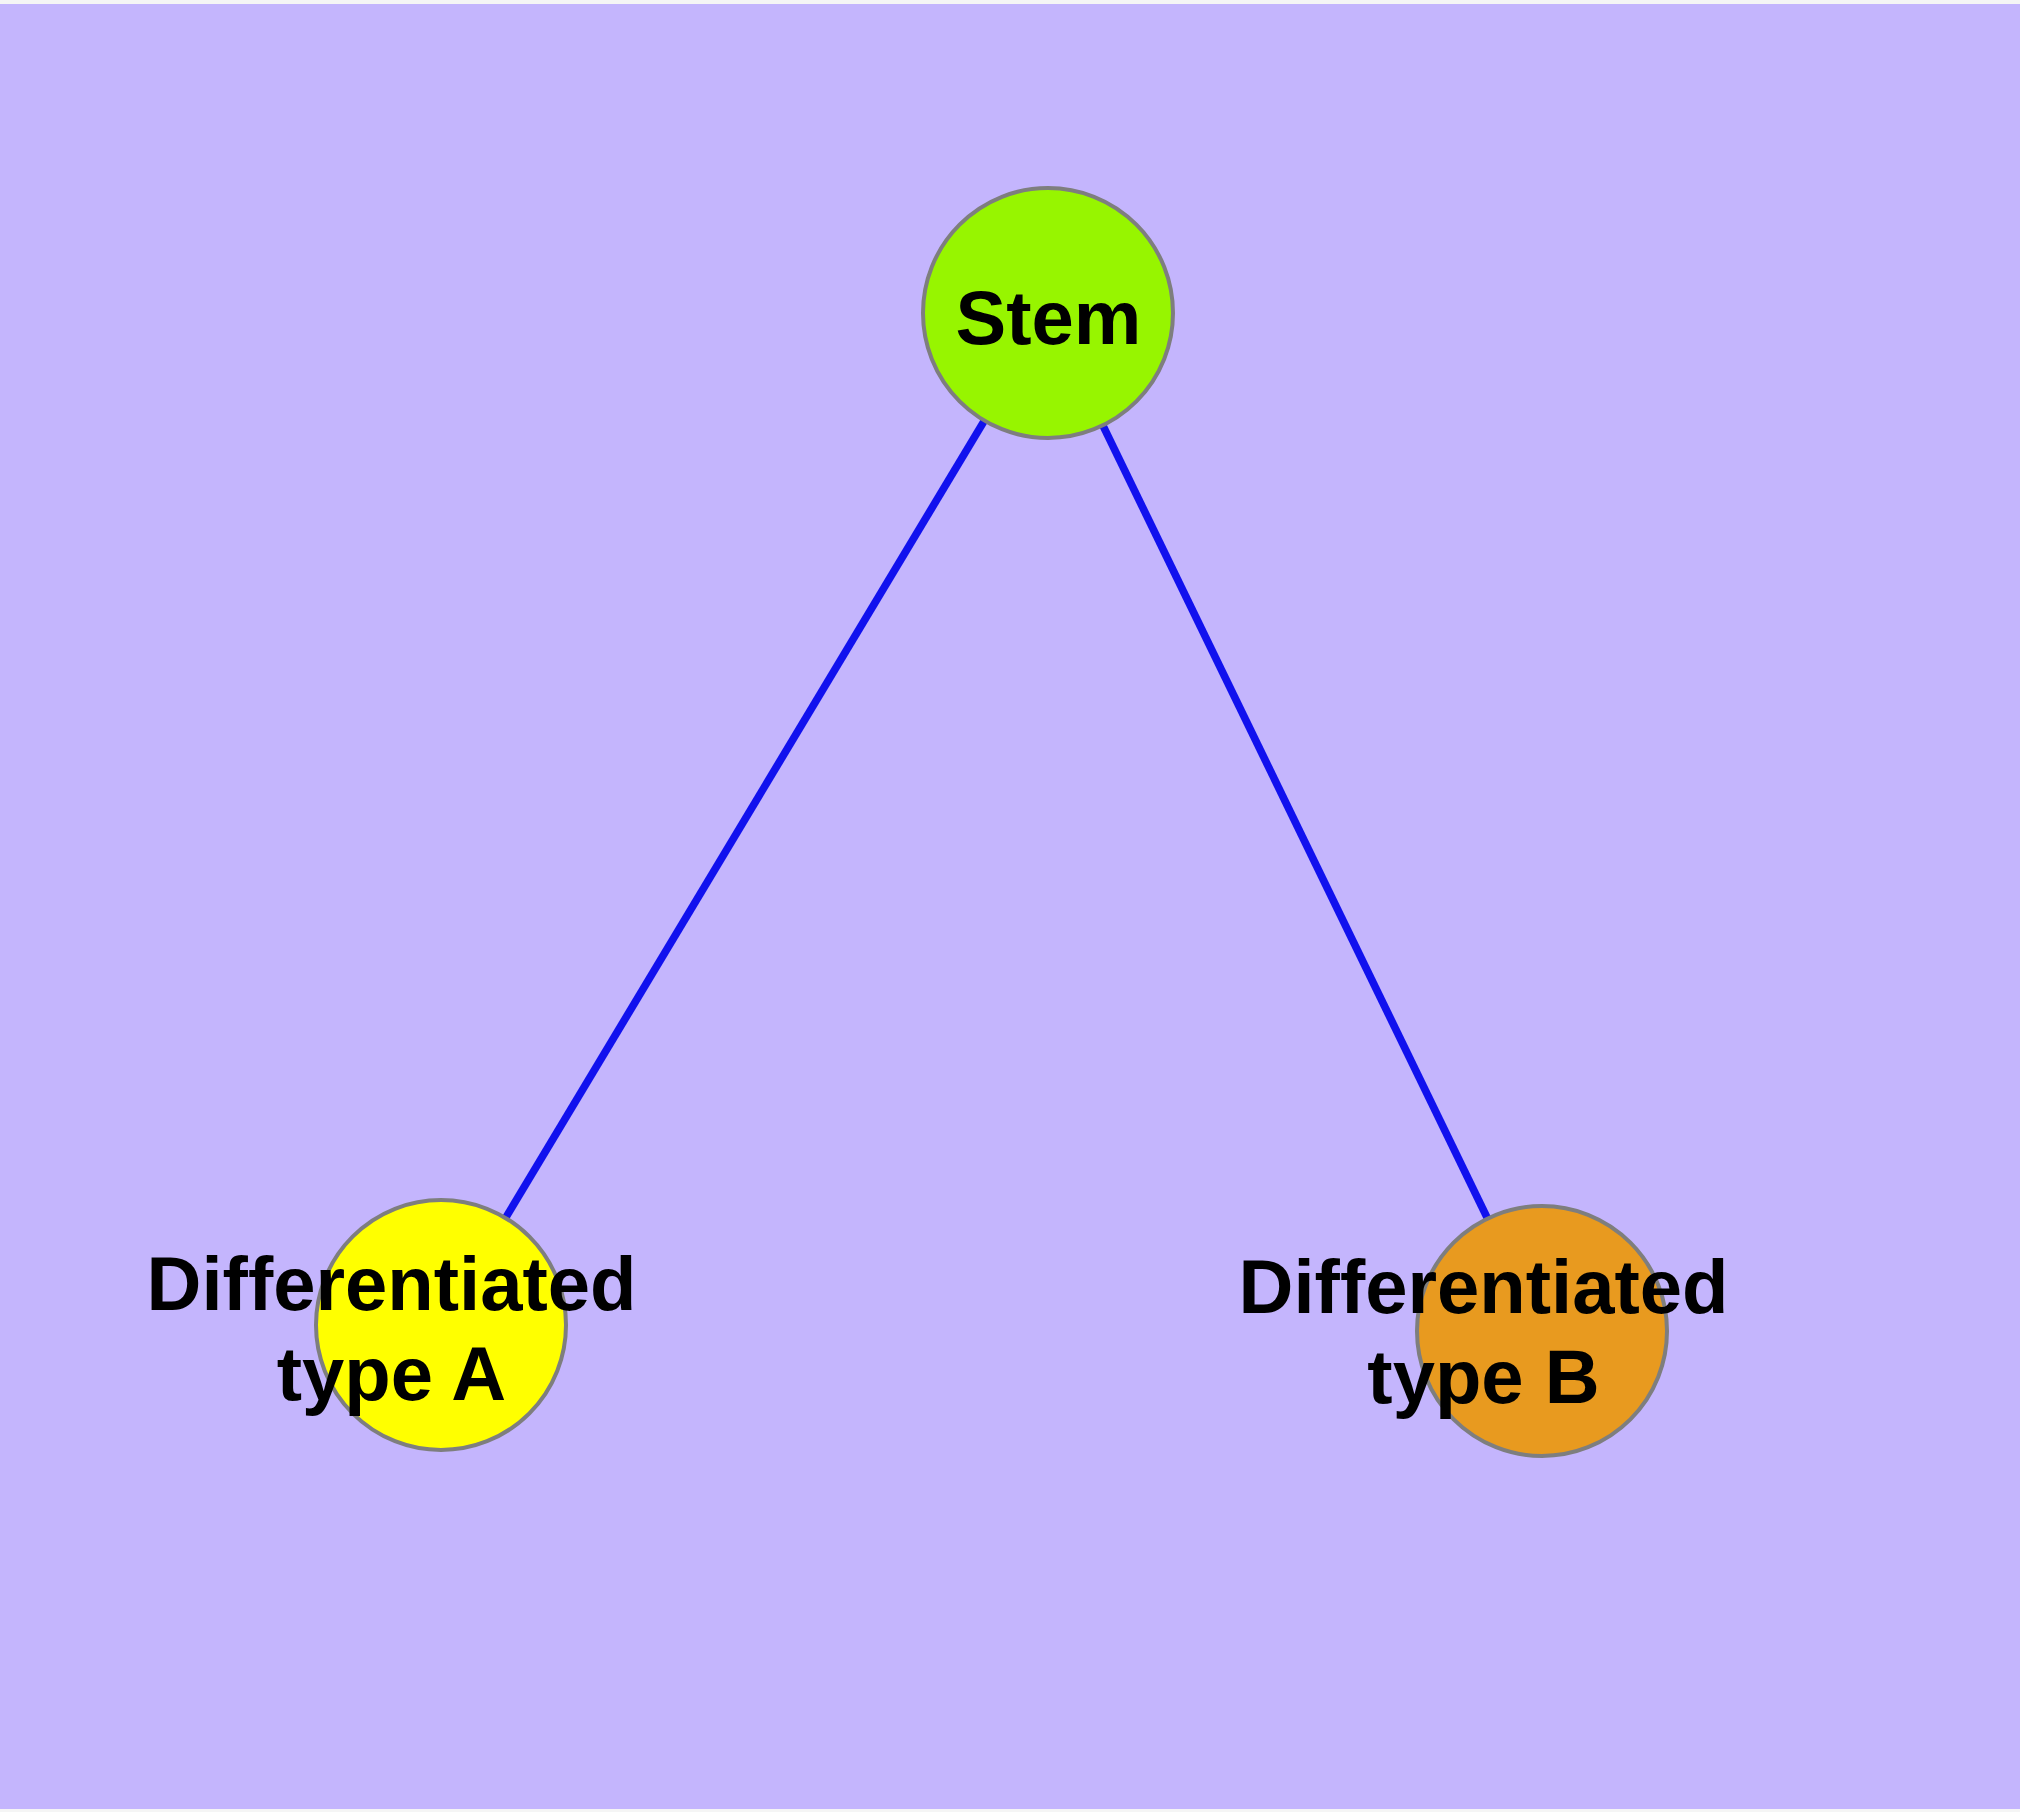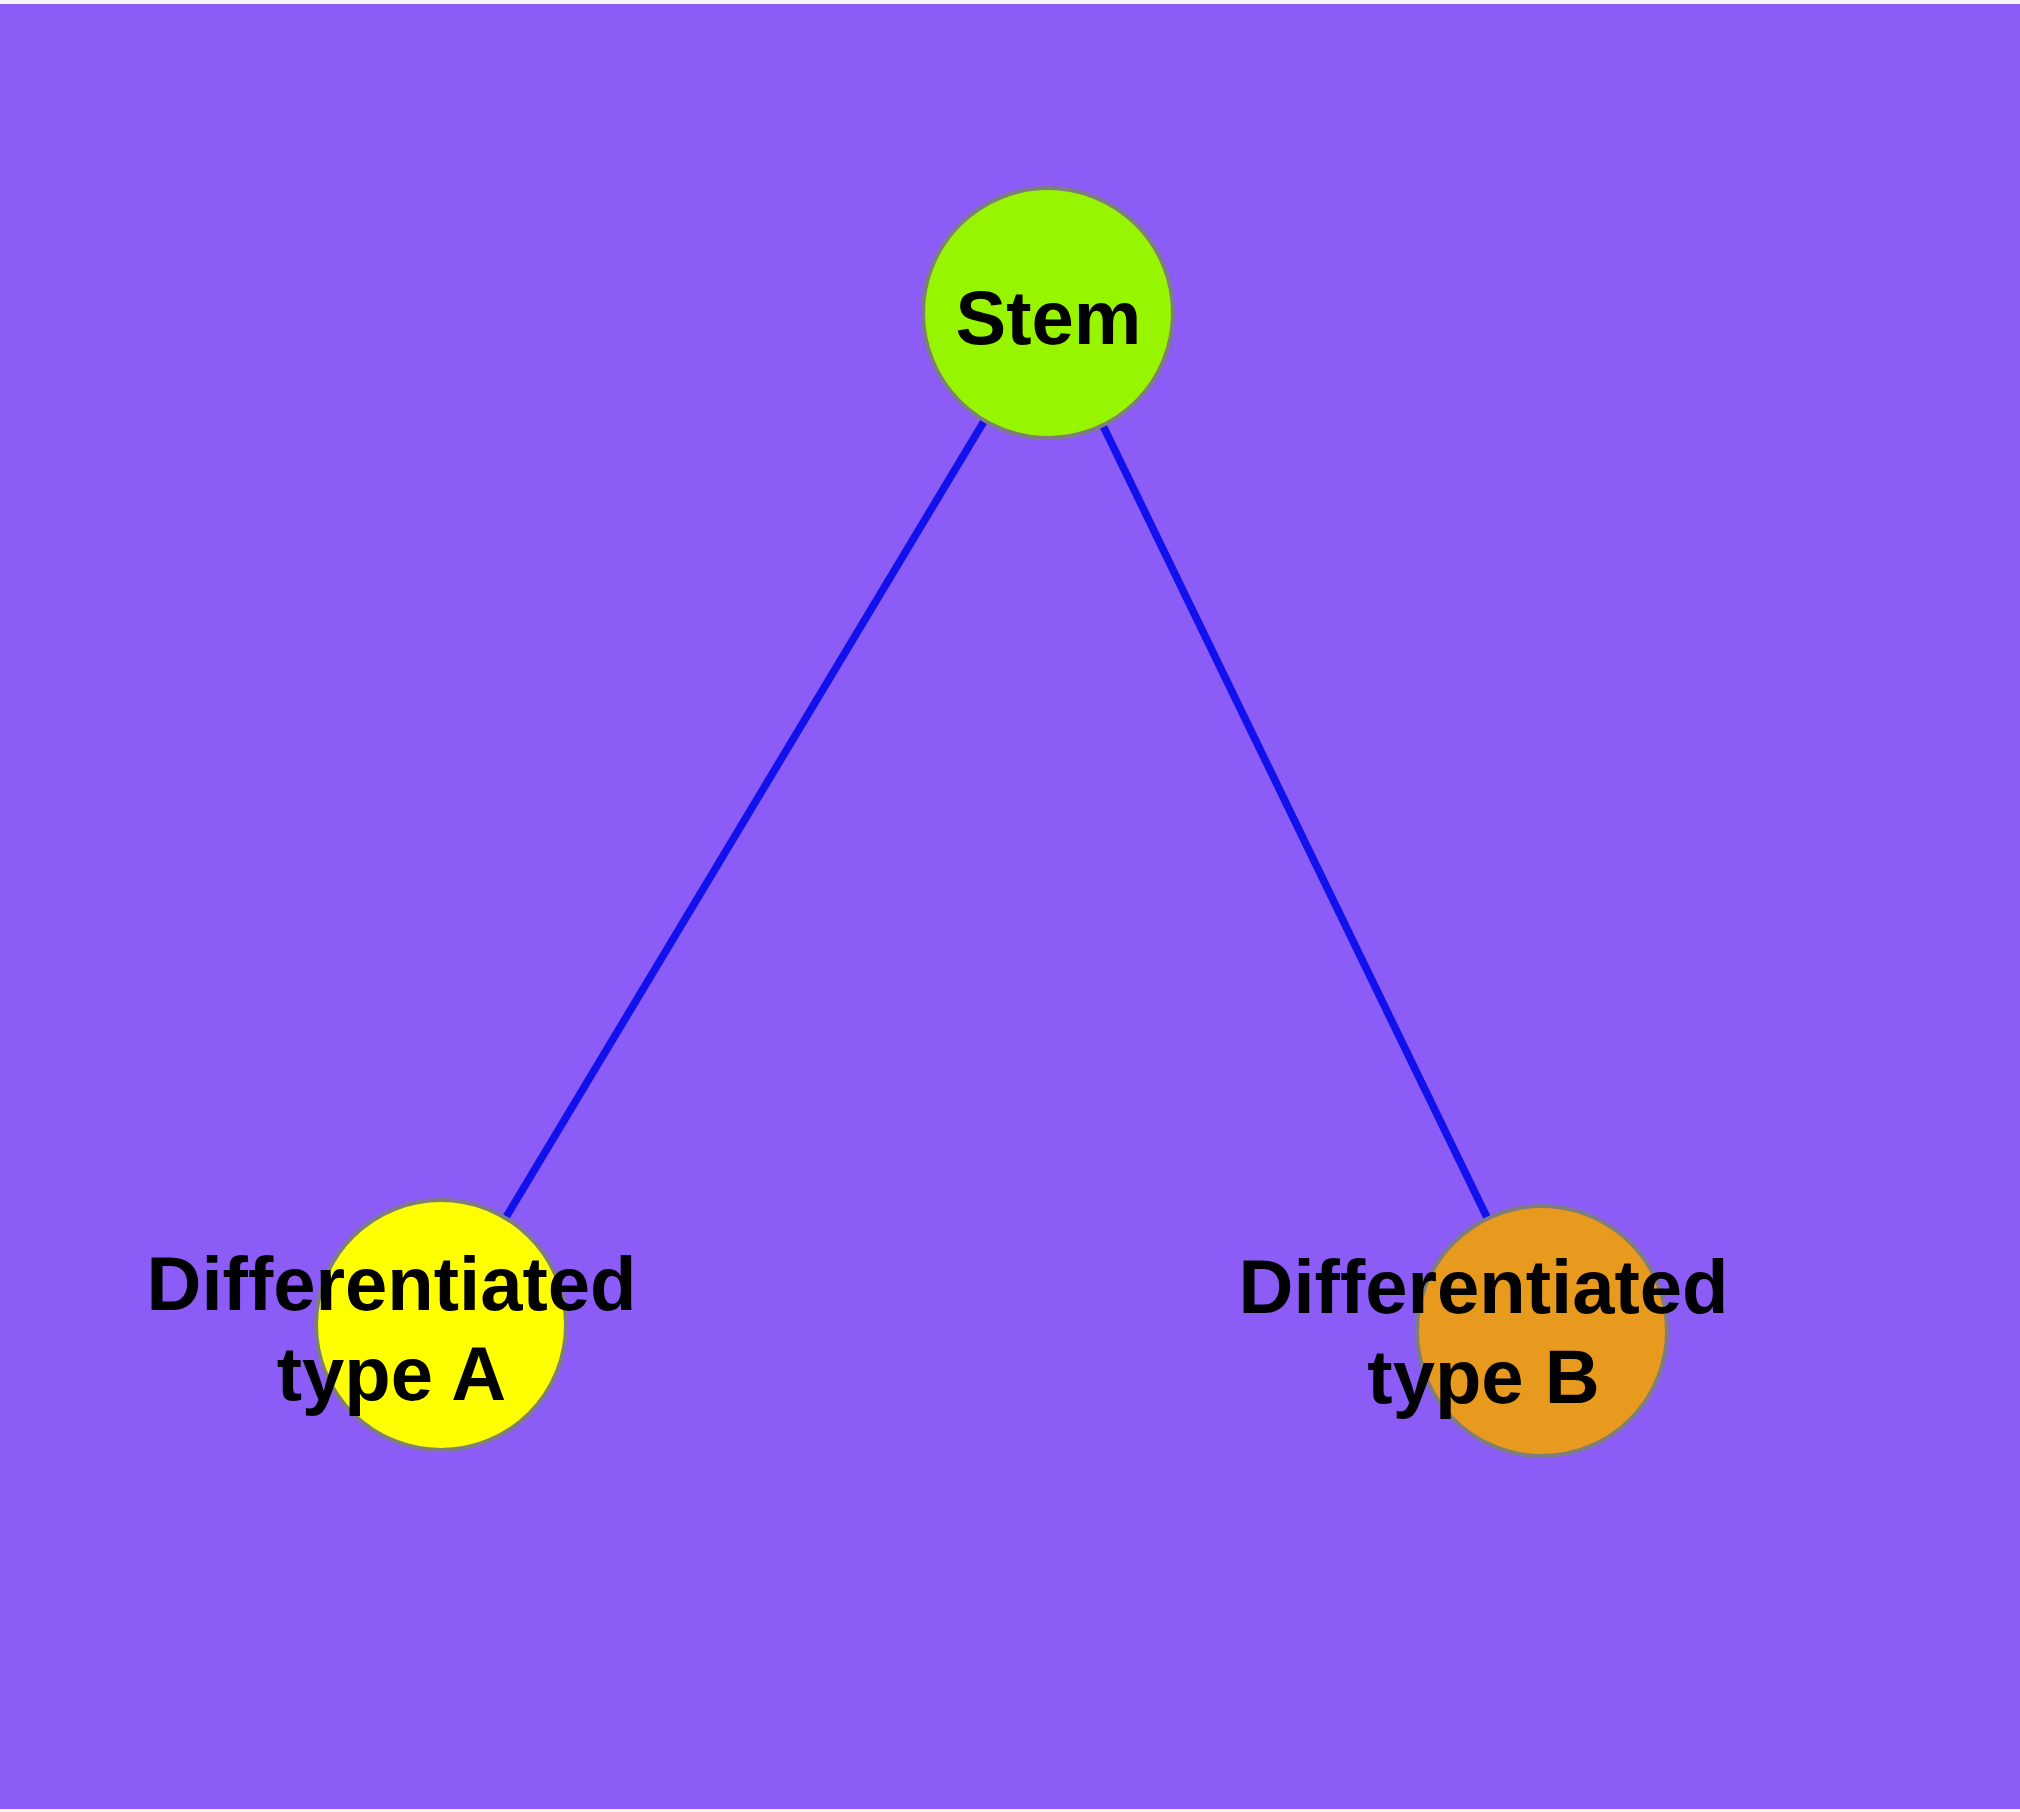--- a/index.html
+++ b/index.html
@@ -51,21 +51,21 @@
     white-space: pre-line;
     letter-spacing: 0px;
   }
   #label-stem   { left: 794px;  top: 273px;  width: 509px; }
   #label-diff-a { left: 95px;  top: 1239px; width: 593px; }
   #label-diff-b { left: 1187px; top: 1242px; width: 593px; }
 </style>
 </head>
 <body>
 
-<div id="canvas" style="background: #8b5cf6; text-decoration: underline;">
+<div id="canvas" style="background: #c4b5fd; text-decoration: underline;">
 
   <div id="frame-strip-top" class="frame-strip" style="background: rgb(245, 245, 245);"></div>
 
   <svg id="edge-layer" viewBox="0 0 2384 2138" xmlns="http://www.w3.org/2000/svg">
     <line x1="1237" y1="370" x2="520" y2="1564" stroke-width="9" style="stroke: rgb(17, 17, 238);"></line>
     <line x1="1237" y1="370" x2="1819" y2="1570" stroke-width="9" style="stroke: rgb(17, 17, 238);"></line>
   </svg>
 
   <div id="node-stem" class="node-circle" style="background: rgb(151, 245, 0); border-color: rgb(126, 126, 126);"></div>
 

